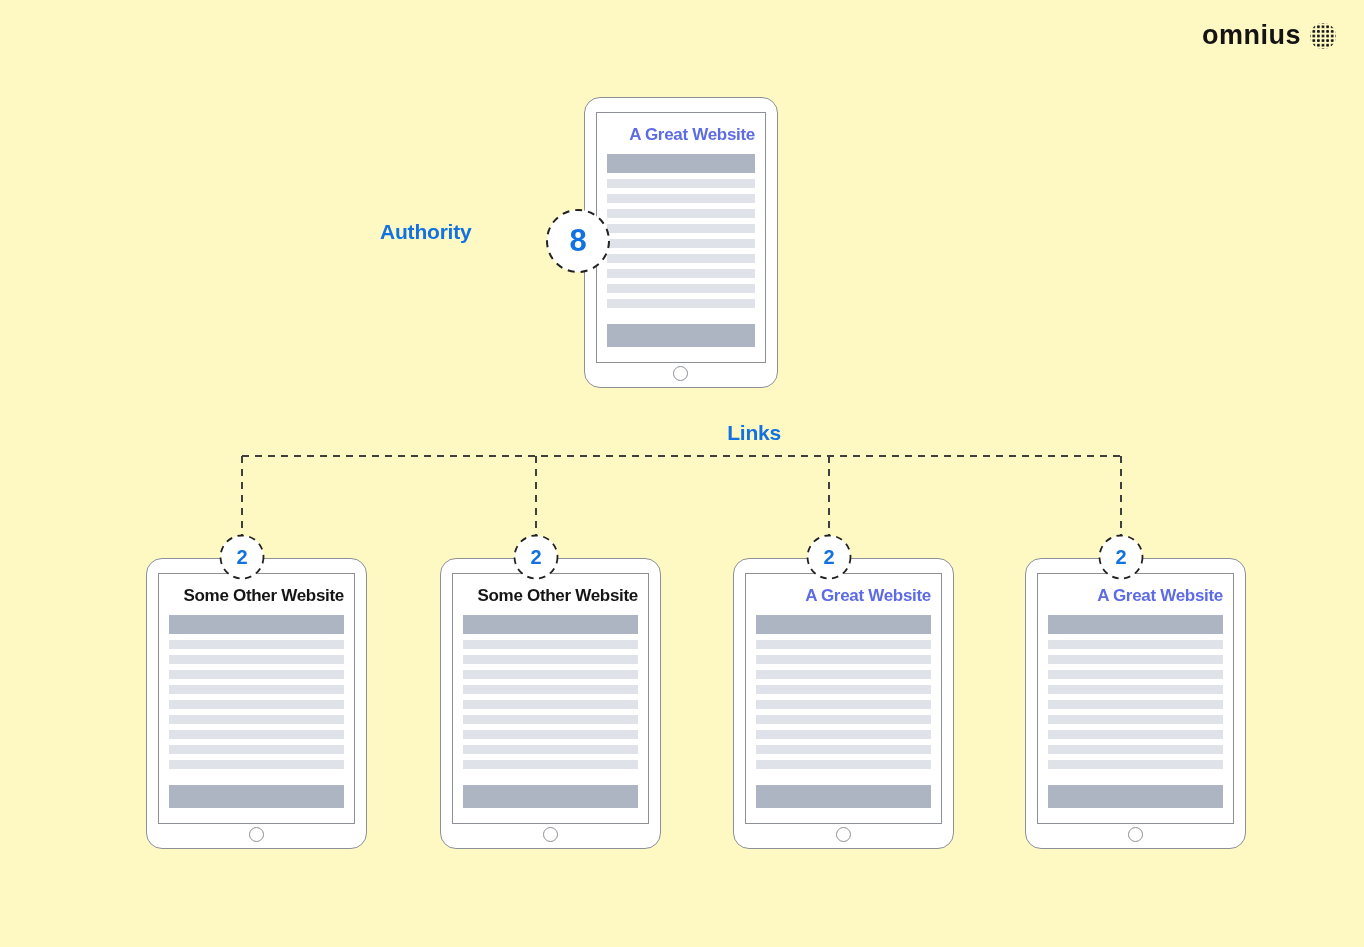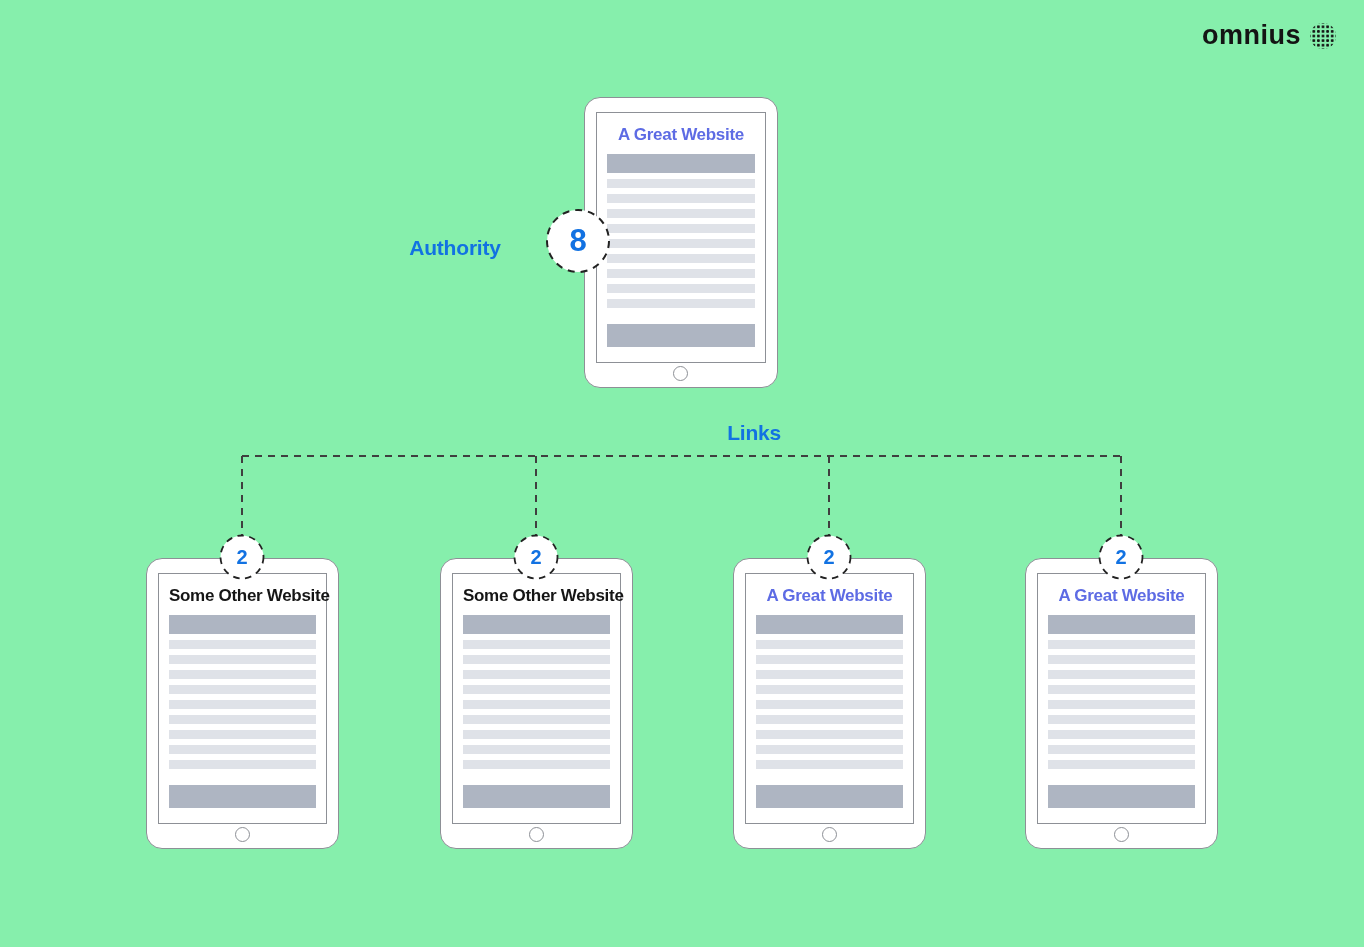--- a/index.html
+++ b/index.html
@@ -1,57 +1,57 @@
 <!DOCTYPE html>
 <html><head>
 <meta charset="utf-8">
 <style>
   html,body{margin:0;padding:0;background:#ffffff;}
   body{font-family:"Liberation Sans", sans-serif;}
-  #stage{position:relative;width:1364px;height:947px;background:#86efac;overflow:hidden;}
+  #stage{position:relative;width:1364px;height:947px;background:#fef9c3;overflow:hidden;}
 
   
   .logo{position:absolute;top:22px;right:28px;display:flex;align-items:center;gap:9px;}
   .logo-text{font-size:27px;font-weight:700;color:#141414;letter-spacing:.5px;line-height:1;}
   .logo-icon{width:26px;height:26px;border-radius:50%;
     background-image:radial-gradient(#151515 1.25px, transparent 1.45px);
     background-size:4.6px 4.6px;background-position:center;}
 
   
   #connectors{position:absolute;left:0;top:0;z-index:0;pointer-events:none;}
 
   
-  .tablet{position:absolute;width:193px;height:291px;background:#ffffff;
+  .tablet{position:absolute;width:221px;height:291px;background:#ffffff;
     border:1.7px solid #8d9096;border-radius:16px;box-sizing:border-box;z-index:1;}
   .tablet.main{width:194px;}
   .screen{position:absolute;left:11px;right:11px;top:14px;bottom:24px;
     border:1.6px solid #8d9096;background:#ffffff;
     display:flex;flex-direction:column;padding:0 10px;box-sizing:border-box;}
-  .site-title{margin-top:12px;text-align:center;font-size:17px;font-weight:700;
+  .site-title{margin-top:12px;text-align:right;font-size:17px;font-weight:700;
     letter-spacing:-.3px;color:#151515;white-space:nowrap;}
   .site-title.purple{color:#5d6be4;}
   .bar-header{height:19px;margin-top:9px;background:#aeb5c2;}
   .lines{display:flex;flex-direction:column;}
   .line{height:9px;margin-top:6px;background:#dfe2e8;}
   .bar-footer{height:23px;margin-top:auto;margin-bottom:15px;background:#aeb5c2;}
   .home-btn{position:absolute;bottom:6px;left:50%;margin-left:-8px;width:15px;height:15px;
     border:1.6px solid #8d9096;border-radius:50%;box-sizing:border-box;background:#fff;}
 
   
   .badge{position:absolute;display:flex;align-items:center;justify-content:center;z-index:2;}
   .badge svg{position:absolute;left:0;top:0;}
   .badge .num{position:relative;font-weight:700;color:#1272e2;}
   .badge.big{left:545px;top:208px;width:66px;height:66px;}
   .badge.big .num{font-size:31px;}
   .badge.small{width:46px;height:46px;top:534px;}
   .badge.small .num{font-size:20px;}
 
   
   .flabel{position:absolute;font-weight:700;color:#1272e2;font-size:21px;letter-spacing:-.2px;}
-  .authority-label{left:380px;top:236px;width:150px;text-align:center;}
+  .authority-label{left:380px;top:220px;width:150px;text-align:left;}
   .links-label{left:581px;top:421px;width:200px;text-align:right;}
 </style>
 </head>
 <body>
 
 <div id="stage">
 
   <div class="logo">
     <span class="logo-text">omnius</span>
     <span class="logo-icon"></span>

